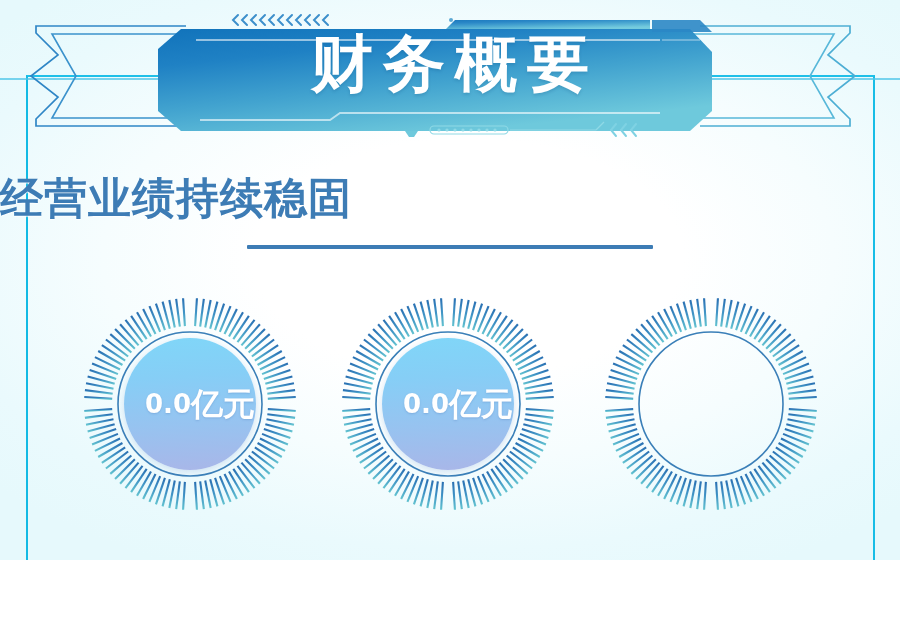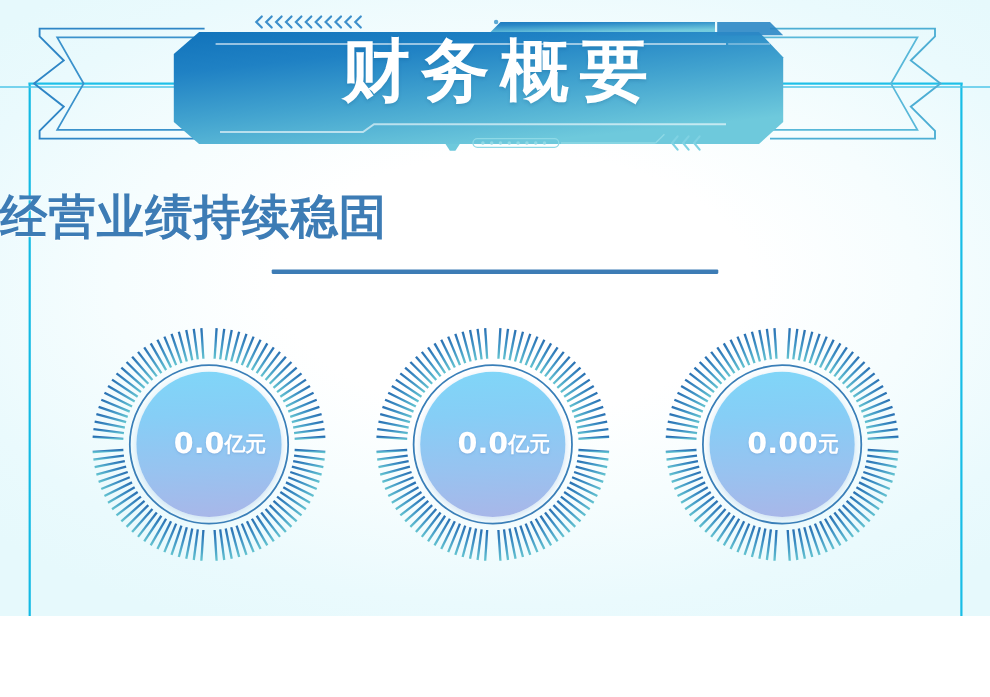--- a/index.html
+++ b/index.html
@@ -96,21 +96,21 @@
     padding-left:20px;
     color:#ffffff;
     text-shadow:0 1px 2px rgba(90,130,190,.35);
   }
   .gauge-value {
     font-size:26px; font-weight:bold; line-height:30px;
     letter-spacing:0px;
     font-family:"DejaVu Sans","Liberation Sans",sans-serif;
   }
   .gauge-unit {
-    font-size:19px; font-weight:bold; line-height:30px;
+    font-size:32px; font-weight:bold; line-height:30px;
     font-family:"DejaVu Sans","Liberation Sans",sans-serif;
   }
 
   
   #labels { position:absolute; left:0; top:533px; width:900px; height:58px; }
   .label-btn {
     position:absolute; top:0; height:55px;
     background:#5b9bd5;
     border-radius:9px;
     display:flex; align-items:center; justify-content:center;
@@ -565,23 +565,17 @@
               <line x1="78.15" y1="35.94" x2="67.44" y2="10.07"></line>
               <line x1="82.93" y1="34.14" x2="73.93" y2="7.63"></line>
               <line x1="87.81" y1="32.66" x2="80.57" y2="5.61"></line>
               <line x1="92.78" y1="31.50" x2="87.32" y2="4.04"></line>
               <line x1="97.82" y1="30.67" x2="94.16" y2="2.91"></line>
               <line x1="102.90" y1="30.17" x2="101.07" y2="2.23"></line>
             </g>
         </g>
         <circle cx="108" cy="108" r="72" fill="none" stroke="#3a7fb8" stroke-width="1.6"></circle>
       </svg>
-      <div class="gauge-inner">
-        <div class="gauge-text">
-          <div class="gauge-value">0.00</div>
-          <div class="gauge-unit">元</div>
-        </div>
-      </div>
     </div>
   </div>
 
 
 </div>
 
 </body></html>

